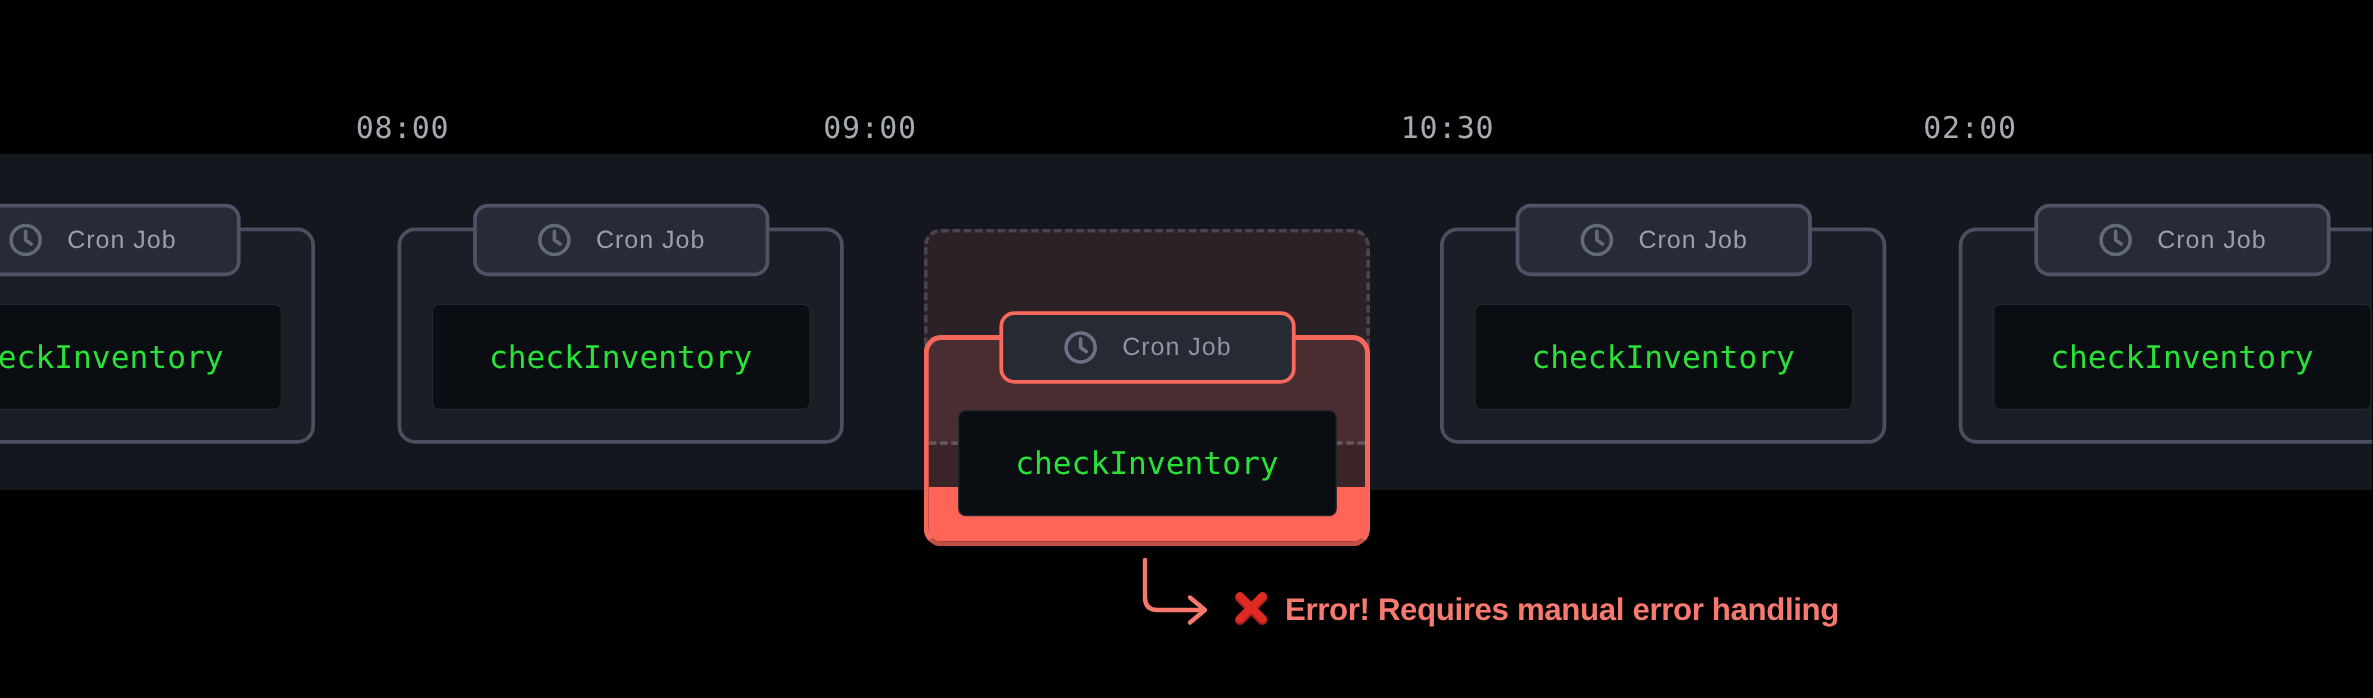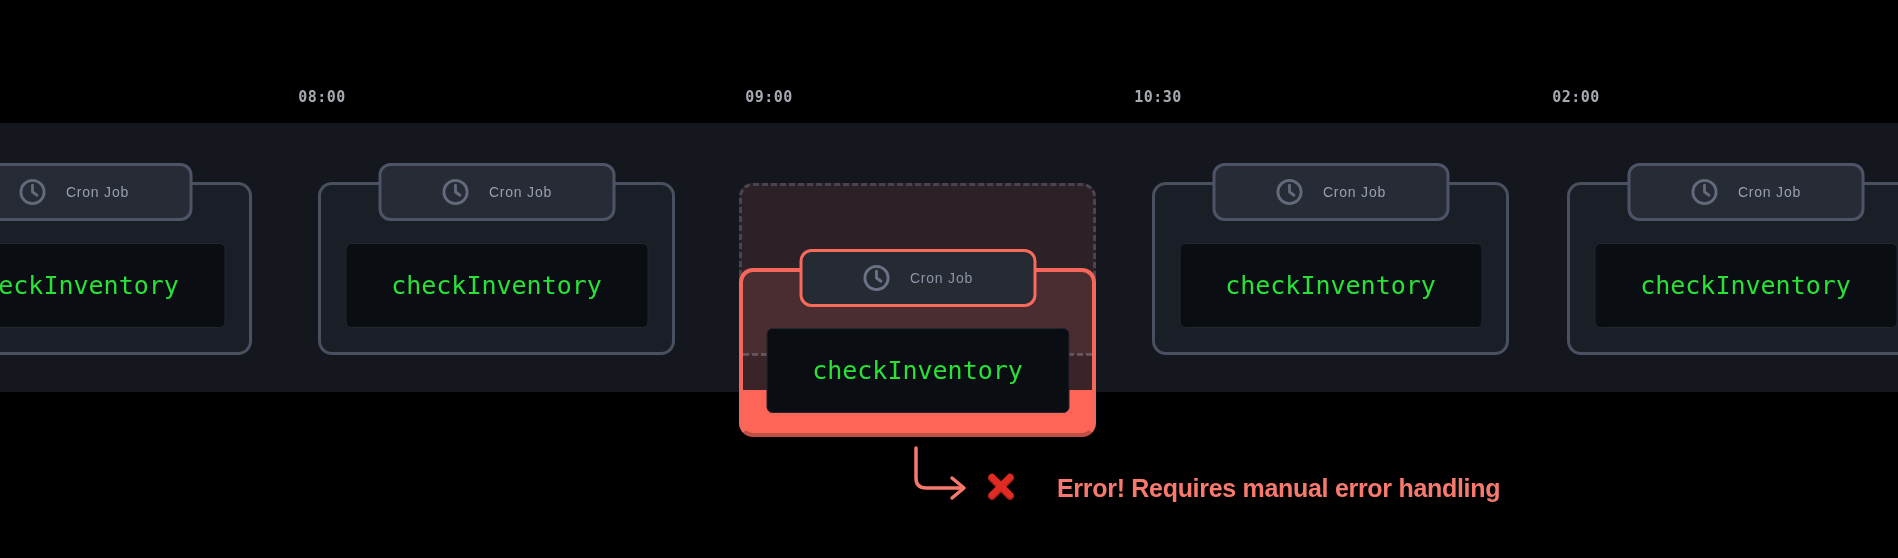--- a/index.html
+++ b/index.html
@@ -14,21 +14,21 @@
   .band{
     position:absolute;left:0;top:123px;
     width:100%;height:269px;
     background:#14171d;
   }
   
   .time-label{
     position:absolute;top:88px;
     transform:translateX(-50%);
     font-family:"DejaVu Sans Mono",monospace;
-    font-size:15px;font-weight:bold;
+    font-size:24px;font-weight:normal;
     color:#a6aab2;letter-spacing:0.5px;
     white-space:nowrap;
   }
   
   .cron-card{
     position:absolute;top:182px;
     width:357px;height:173px;
     box-sizing:border-box;
     background:#1a1e26;
     border:3px solid #49505f;
@@ -39,21 +39,21 @@
     transform:translateX(-50%);
     width:237px;height:58px;
     box-sizing:border-box;
     background:#262b35;
     border:3px solid #4d5466;
     border-radius:12px;
     display:flex;align-items:center;justify-content:center;
     gap:18px;
   }
   .tab-label{
-    font-size:14px;color:#98a0b0;letter-spacing:0.8px;
+    font-size:20px;color:#98a0b0;letter-spacing:0.8px;
     white-space:nowrap;
   }
   .clock{width:30px;height:30px;flex:0 0 auto;}
   .job-box{
     position:absolute;left:50%;top:58px;
     transform:translateX(-50%);
     width:303px;height:85px;
     box-sizing:border-box;
     background:#0a0d11;
     border:1px solid #23272f;
@@ -95,36 +95,36 @@
     top:-23px;
     border-color:#f9695c;
     background:#262a33;
   }
   .error-card .tab-label{color:#8d95a6;}
   .error-card .job-box{top:56px;}
   
   .connector{position:absolute;left:886px;top:440px;width:120px;height:70px;}
   .x-mark{position:absolute;left:985px;top:471px;width:32px;height:32px;}
   .error-message{
-    position:absolute;left:1057px;top:474px;
+    position:absolute;left:1028px;top:474px;
     font-size:25px;font-weight:bold;letter-spacing:-0.3px;
     color:#f87a6e;white-space:nowrap;
   }
   .icon-stroke{stroke:#626a7c;}
   .error-card .icon-stroke{stroke:#6b7285;}
 </style>
 </head>
 <body>
 
 <div class="stage">
 
   <div class="band"></div>
 
   <div class="time-label" style="left:322px">08:00</div>
-  <div class="time-label" style="left:769px">09:00</div>
+  <div class="time-label" style="left:696px">09:00</div>
   <div class="time-label" style="left:1158px">10:30</div>
   <div class="time-label" style="left:1576px">02:00</div>
 
   <div class="cron-card" style="left:-105px">
     <div class="tab">
       <svg class="clock" viewBox="0 0 24 24" fill="none">
         <circle class="icon-stroke" cx="12" cy="12" r="9.3" stroke-width="2.3"></circle>
         <polyline class="icon-stroke" points="12 6.5 12 12 15.6 14.6" stroke-width="2.3" stroke-linecap="round" stroke-linejoin="round"></polyline>
       </svg>
       <span class="tab-label">Cron Job</span>

